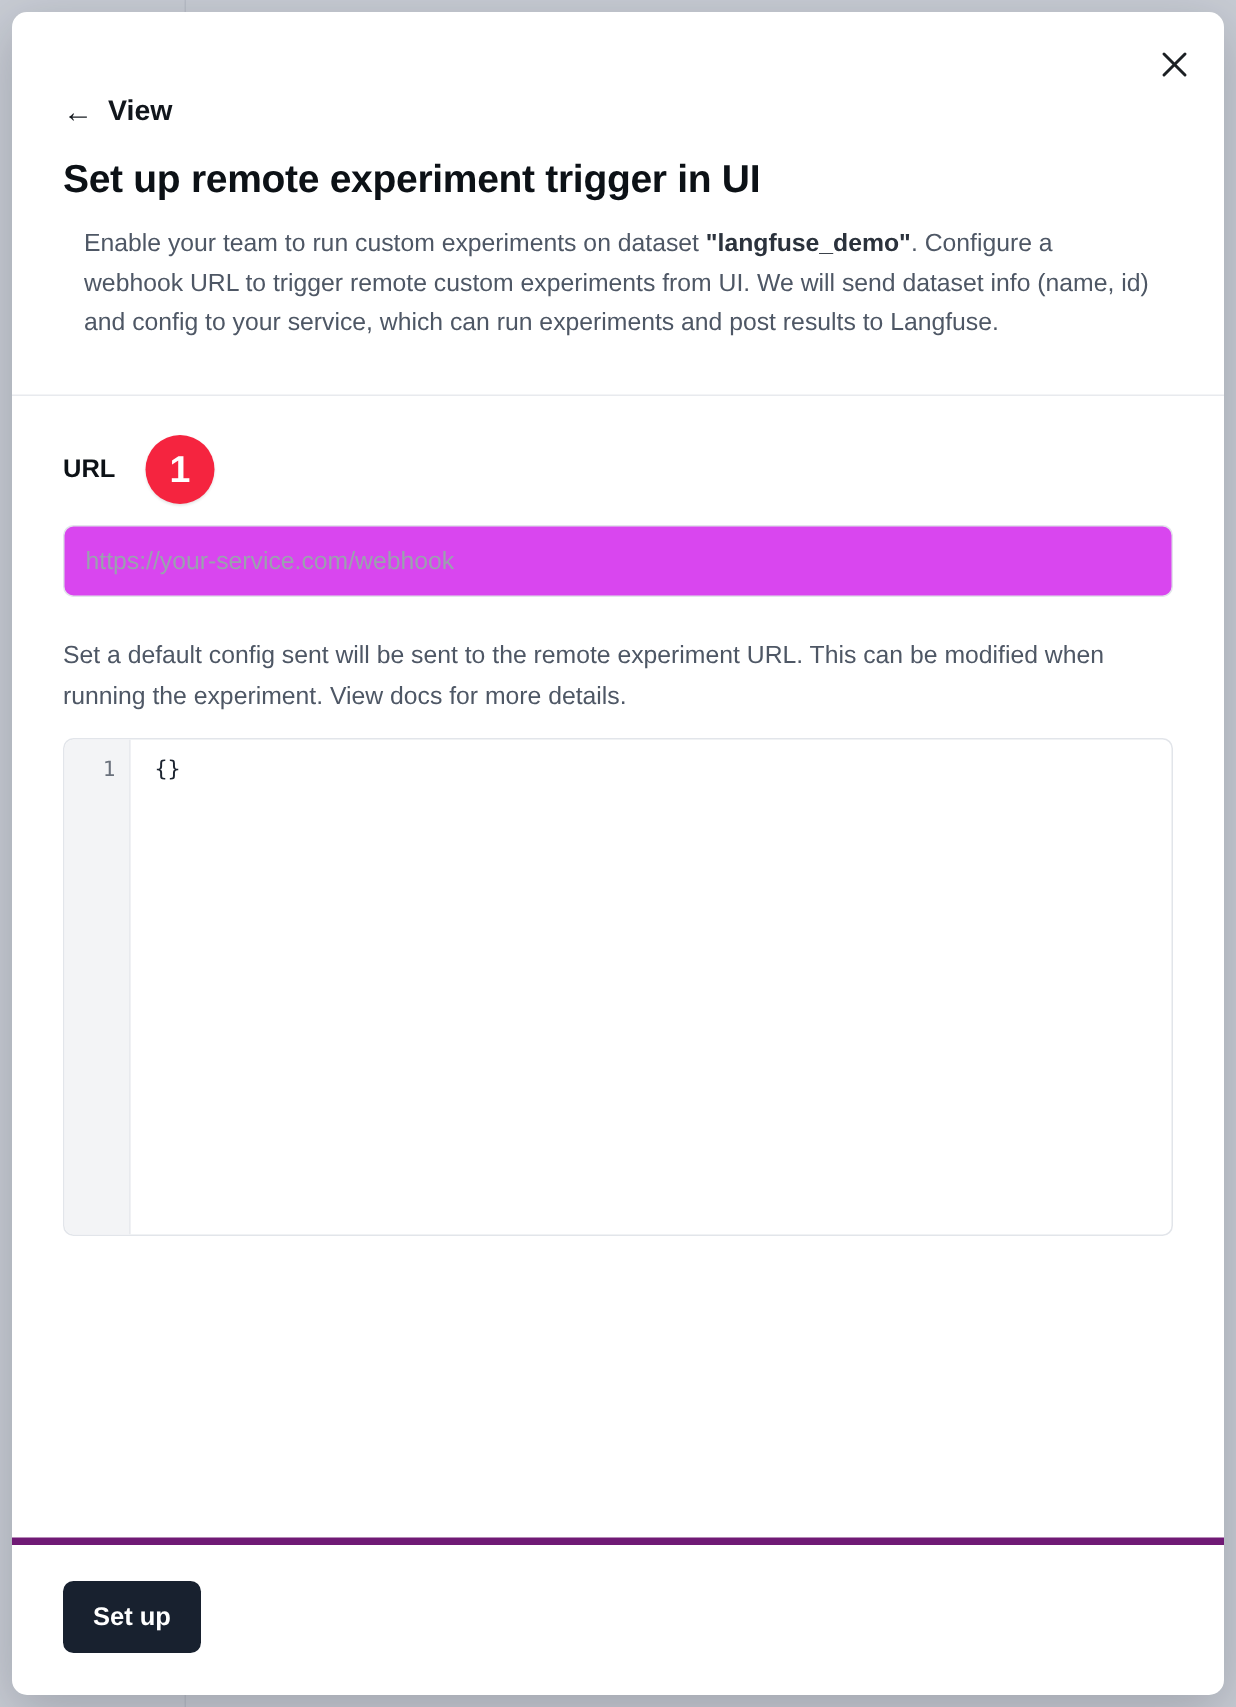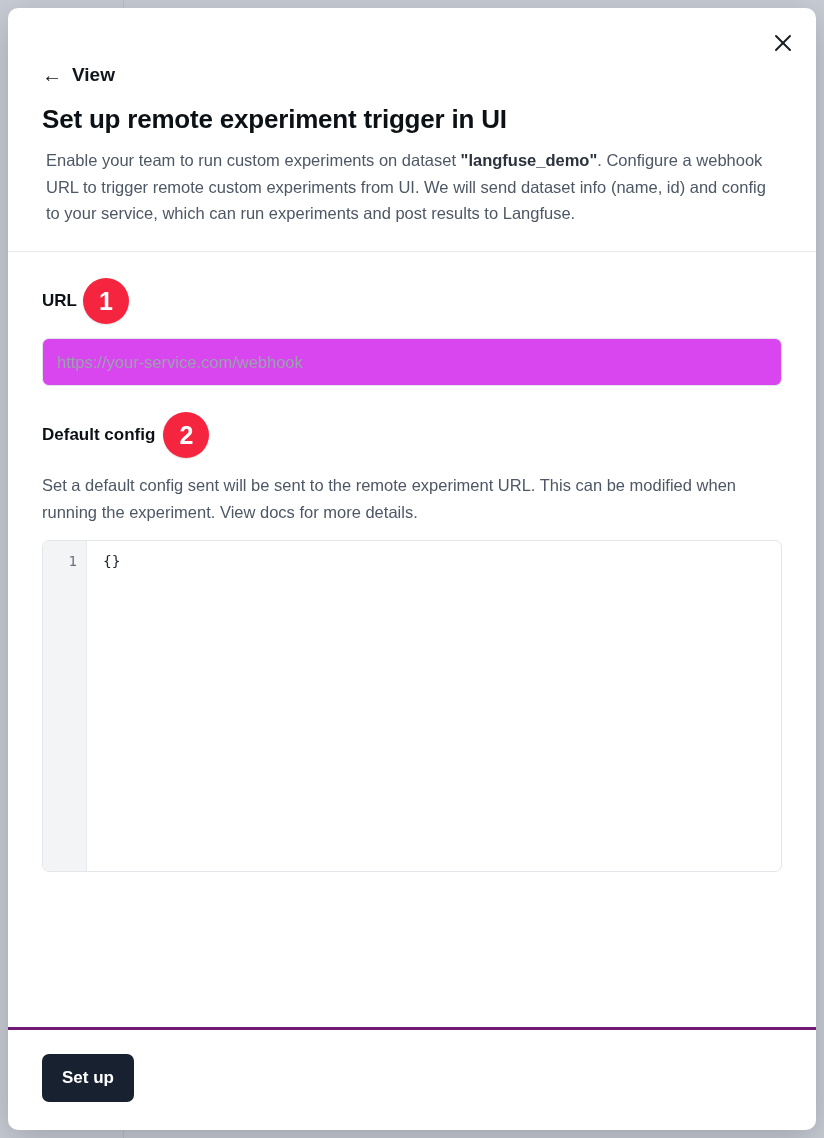--- a/index.html
+++ b/index.html
@@ -77,37 +77,38 @@
     font-size: 26px;
     font-weight: 700;
     color: #0c1116;
     letter-spacing: -0.2px;
     margin: 12px 0 12px 0;
   }
   .dialog-desc {
     font-size: 16.5px;
     line-height: 1.62;
     color: #4e5765;
-    margin: 4px;
+    margin: 14px;
     max-width: 720px;
   }
   .dialog-desc b {
     color: #2b323c;
     font-weight: 700;
   }
 
   .dialog-body {
     flex: 1;
     padding: 26px 34px 10px 34px;
     overflow: hidden;
   }
 
   .field-label-row {
     display: flex;
     align-items: center;
+    gap: 14px;
     margin-bottom: 14px;
   }
   .field-label {
     font-size: 17px;
     font-weight: 700;
     color: #0c1116;
   }
   .marker {
     width: 46px;
     height: 46px;
@@ -180,21 +181,21 @@
     font-family: "DejaVu Sans Mono", monospace;
     font-size: 14.5px;
     line-height: 20px;
     color: #1c2430;
     white-space: pre;
     outline: none;
     overflow: hidden;
   }
 
   .dialog-footer {
-    border-top: 3px solid #701a75;
+    border-top: 5px solid #701a75;
     padding: 24px 34px 28px 34px;
   }
   .primary-btn {
     background: #18212f;
     color: #ffffff;
     border: none;
     border-radius: 7px;
     font-size: 17px;
     font-weight: 700;
     padding: 0 20px;
@@ -231,24 +232,20 @@
   <div class="dialog-body">
 
     <div class="field-label-row">
       <span class="field-label">URL</span>
       <span class="marker m1">1</span>
     </div>
     <input class="text-input" type="text" value="" placeholder="https://your-service.com/webhook" style="">
 
     <div class="spacer-lg"></div>
 
-    <div class="field-label-row">
-      <span class="field-label">Default config</span>
-      <span class="marker m2">2</span>
-    </div>
     <p class="field-help">Set a default config sent will be sent to the remote experiment URL. This can be modified when running the experiment. View docs for more details.</p>
 
     <div class="code-editor">
       <div class="gutter">
         <div class="ln">1</div>
       </div>
       <div class="code-area" contenteditable="false" style="">{}</div>
     </div>
 
   </div>

